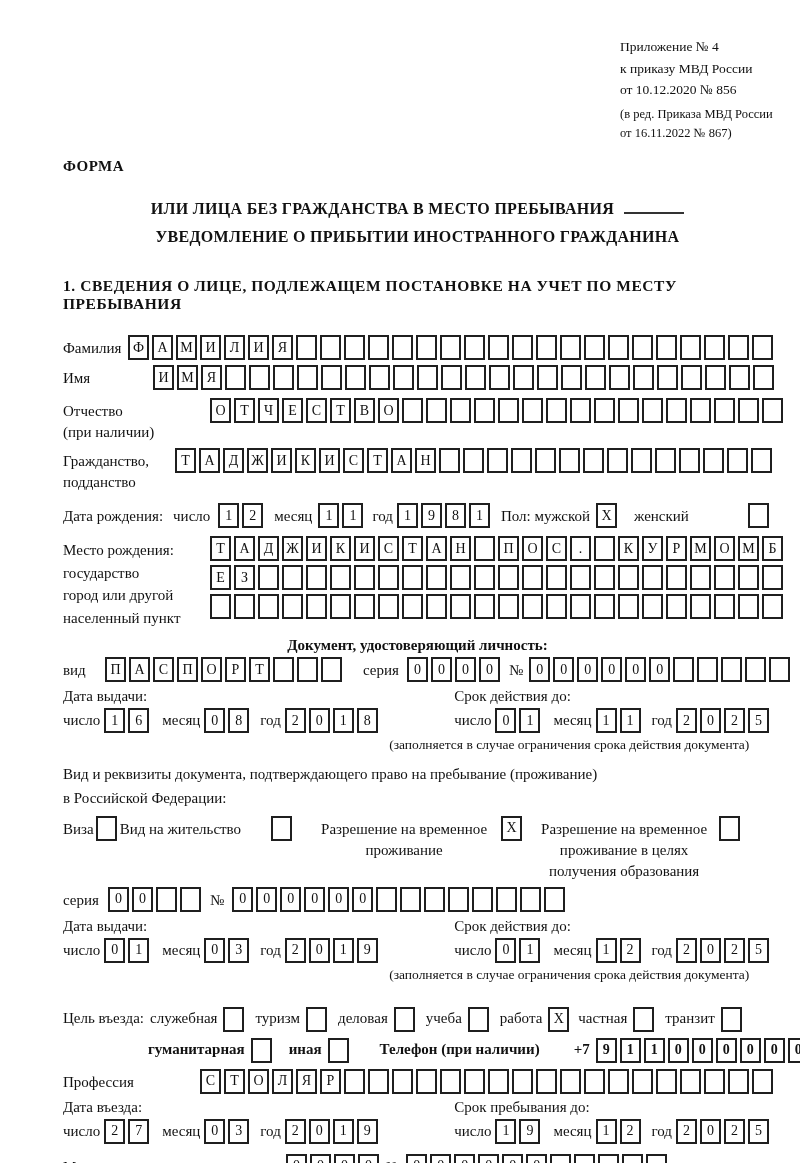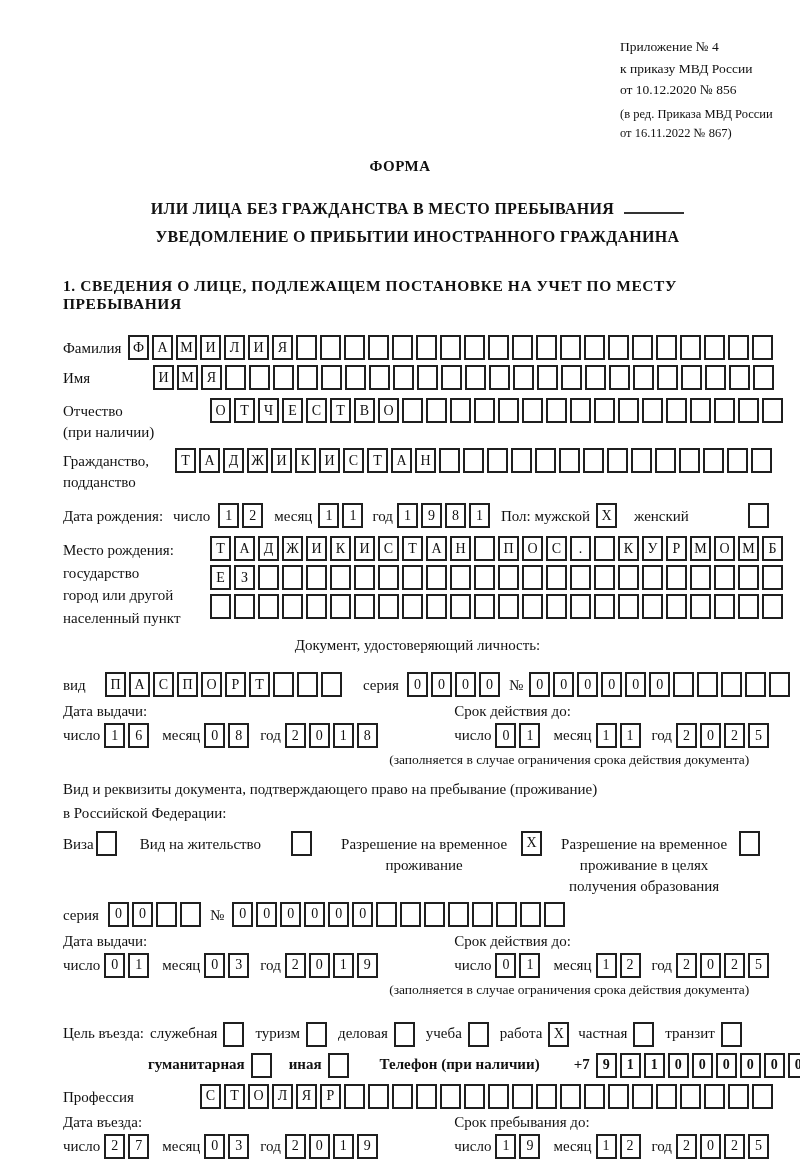--- a/index.html
+++ b/index.html
@@ -22,31 +22,31 @@
     font-size:14px; line-height:1;
   }
 
   .row { display:flex; align-items:flex-start; margin-bottom:5px; }
   .lbl { flex:none; line-height:20px; padding-top:3px; }
 
   
   .hdr-block { margin-left:557px; width:200px; }
   .hdr-appendix { font-size:13.5px; line-height:1.6; }
   .hdr-amendment { font-size:12.5px; line-height:1.5; margin-top:4px; }
-  .forma { text-align:center; font-weight:bold; margin:16px 35px 0 0; font-size:15px; letter-spacing:0.5px; }
+  .forma { text-align:left; font-weight:bold; margin:16px 35px 0 0; font-size:15px; letter-spacing:0.5px; }
 
   .title { text-align:center; font-weight:bold; font-size:16px; letter-spacing:0.3px; margin-top:20px; line-height:1.75; }
   .title-underline { display:inline-block; width:60px; border-bottom:2px solid #333; height:14px; margin-left:10px; }
 
   .section-heading { font-weight:bold; font-size:15.5px; letter-spacing:0.55px; margin-top:26px; margin-bottom:22px; }
 
   .stack { display:flex; flex-direction:column; }
   .stack .boxes { margin-bottom:4px; }
 
-  .doc-heading { text-align:center; font-weight:normal; margin:8px 0 18px 0; }
+  .doc-heading { text-align:center; font-weight:bold; margin:8px 0 3px 0; }
 
   .two-col { display:flex; margin-top:6px; }
   .col-head { text-align:left; margin-bottom:3px; }
   .date-row { display:flex; align-items:center; }
   .date-row .t { margin-right:4px; }
   .note { font-size:13.5px; white-space:nowrap; margin-top:4px; }
 
   .opt { display:flex; align-items:flex-start; }
   .opt .optlbl { text-align:center; line-height:21px; padding-top:3px; }
   .opt .boxes { margin-left:7px; }
@@ -415,21 +415,21 @@
     <div>в Российской Федерации:</div>
   </div>
 
   <div class="row" style="margin-top:6px;">
     <div class="opt">
       <div class="optlbl">Виза</div>
       <div class="boxes" style="margin-left:2px;">
           <span class="cell"></span>
         </div>
     </div>
-    <div class="opt" style="margin-left:20px;">
+    <div class="opt" style="">
       <div class="optlbl">Вид на жительство</div>
       <div class="boxes" style="margin-left:30px;">
           <span class="cell"></span>
         </div>
     </div>
     <div class="opt" style="margin-left:26px;">
       <div class="optlbl multiline">Разрешение на временное
 проживание</div>
       <div class="boxes" style="margin-left:14px;">
           <span class="cell">X</span>

